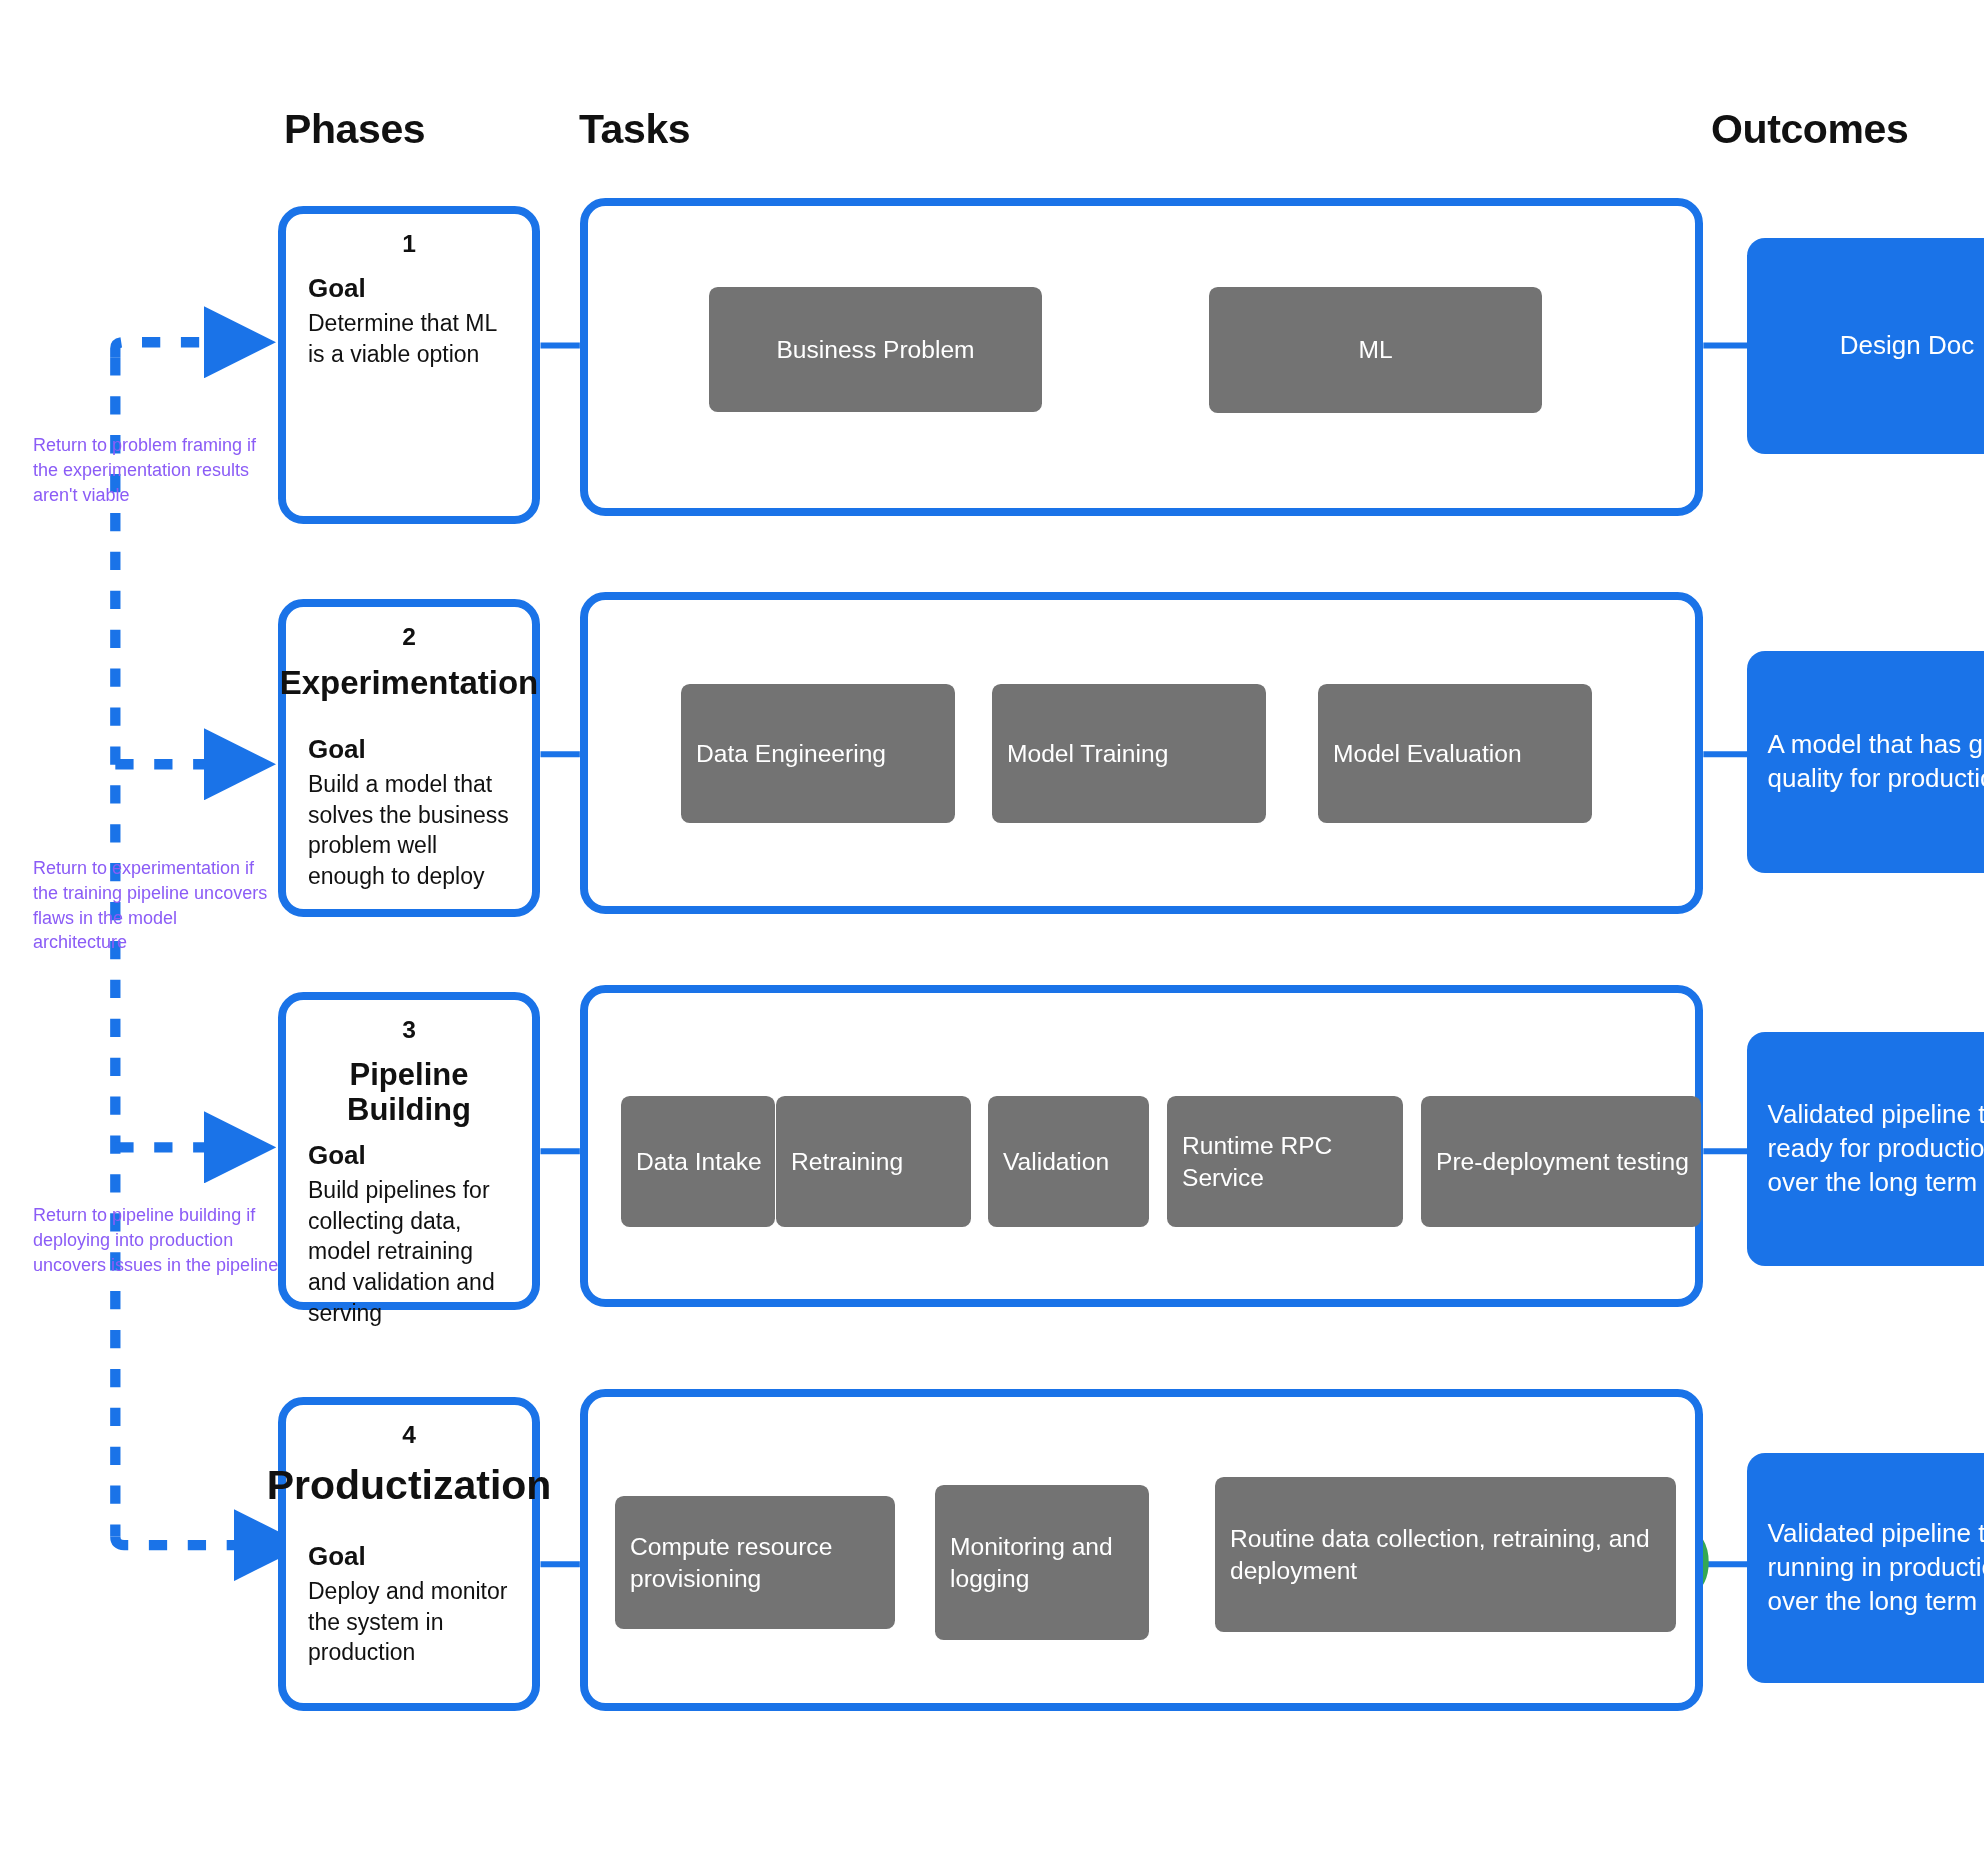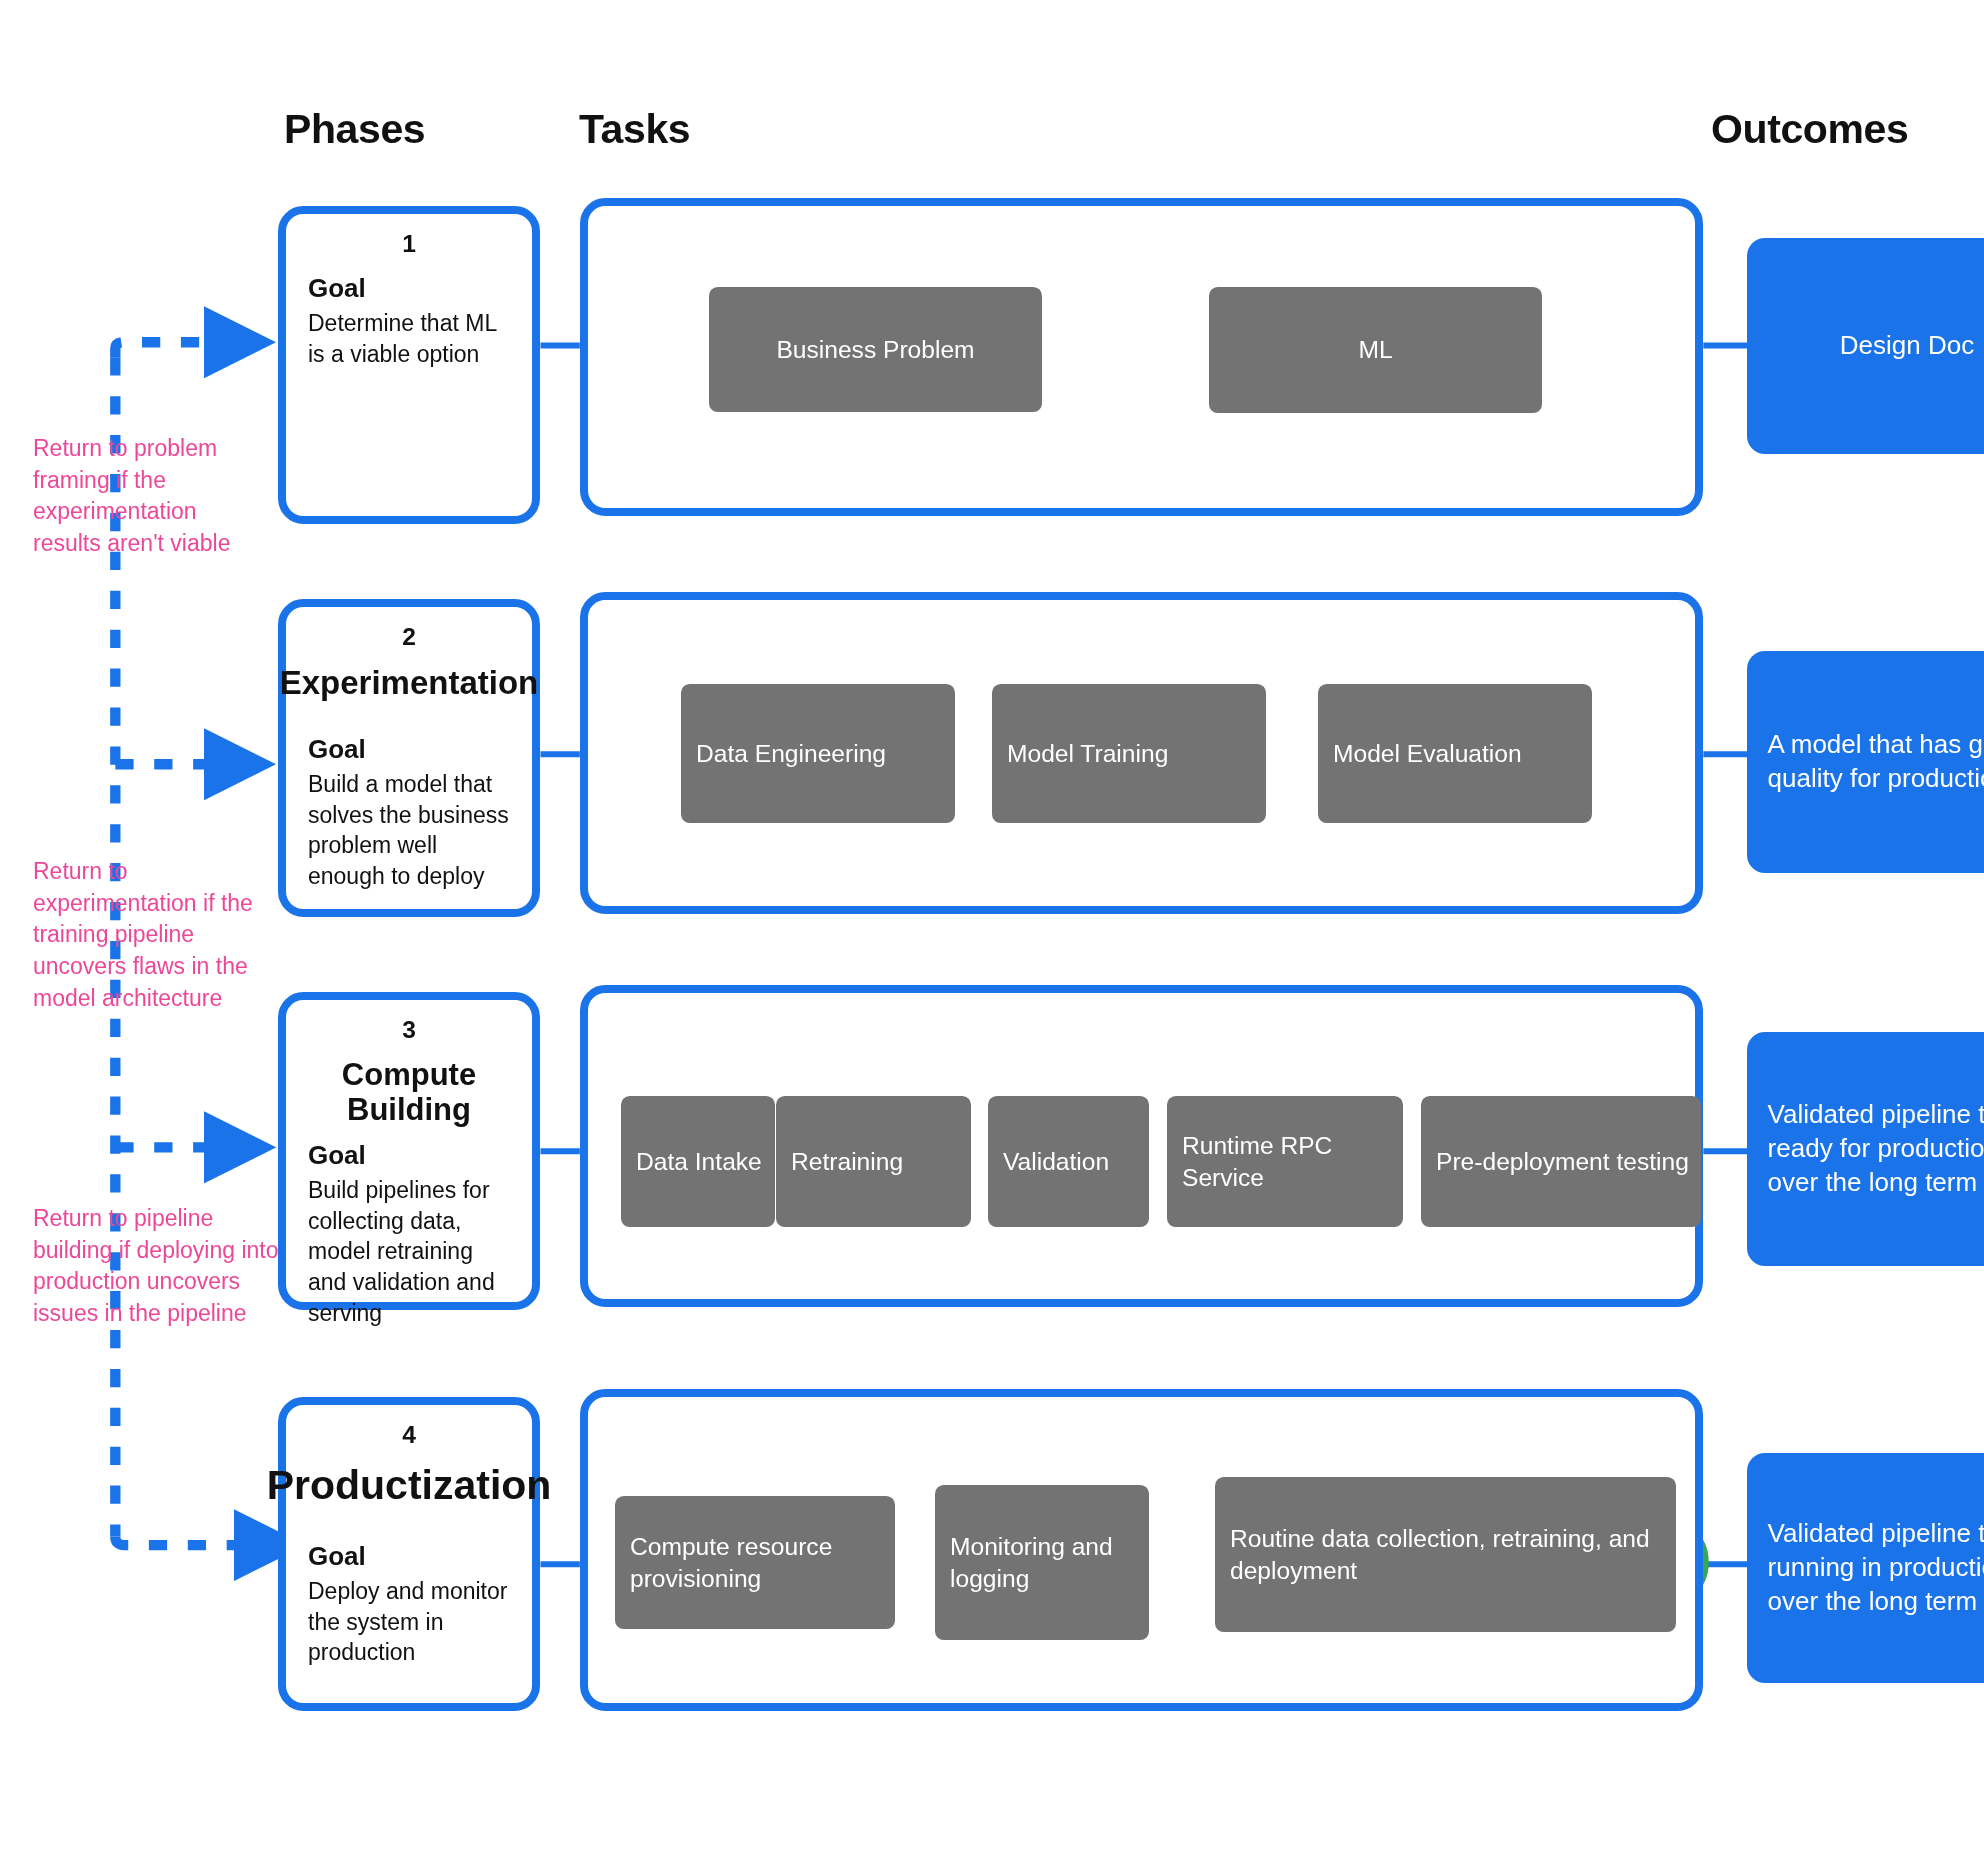--- a/index.html
+++ b/index.html
@@ -25,21 +25,21 @@
   .task-box{position:absolute;box-sizing:border-box;background:#737373;border-radius:8.7px;color:#fff;
             display:flex;align-items:center;font-size:24.6px;line-height:1.30;}
   .task-box.center{justify-content:center;text-align:center;}
   .task-box.left{justify-content:flex-start;padding-left:15px;padding-right:9.5px;}
 
   .outcome-box{position:absolute;box-sizing:border-box;background:#1a73e8;border-radius:18px;color:#fff;
                display:flex;align-items:center;font-size:26px;line-height:1.30;}
   .outcome-box.center{justify-content:center;text-align:center;}
   .outcome-box.left{justify-content:flex-start;padding-left:20.6px;padding-right:12px;}
 
-  .note{position:absolute;font-size:23px;color:#ec4899;line-height:1.38;}
+  .note{position:absolute;font-size:18px;color:#8b5cf6;line-height:1.38;}
 </style>
 </head>
 <body>
 
 <div id="stage">
 
   <svg id="svg-layer" viewBox="0 0 5674 4680">
     <defs>
       <marker id="blue-arrow" markerWidth="7" markerHeight="7" refX="2.0" refY="3.5" orient="auto" markerUnits="strokeWidth">
         <path d="M0,0 L7,3.5 L0,7 z" fill="#1a73e8"></path>
@@ -122,21 +122,21 @@
     <div class="phase-num">2</div>
     <div class="phase-title">Experimentation</div>
     <div class="phase-goal-wrap" style="margin-top:34px;">
       <div class="phase-goal-label">Goal</div>
       <div class="phase-goal-text">Build a model that solves the business problem well enough to deploy</div>
     </div>
   </div>
 
   <div class="phase-card" style="left:278px;top:992px;width:262px;height:318px;">
     <div class="phase-num">3</div>
-    <div class="phase-title" style="font-size:31px;">Compute Building</div>
+    <div class="phase-title" style="font-size:31px;">Pipeline Building</div>
     <div class="phase-goal-wrap" style="margin-top:14.3px;">
       <div class="phase-goal-label">Goal</div>
       <div class="phase-goal-text">Build pipelines for collecting data, model retraining and validation and serving</div>
     </div>
   </div>
 
   <div class="phase-card" style="left:278px;top:1397px;width:262px;height:314px;">
     <div class="phase-num">4</div>
     <div class="phase-title" style="font-size:41px;">Productization</div>
     <div class="phase-goal-wrap" style="margin-top:34px;">

